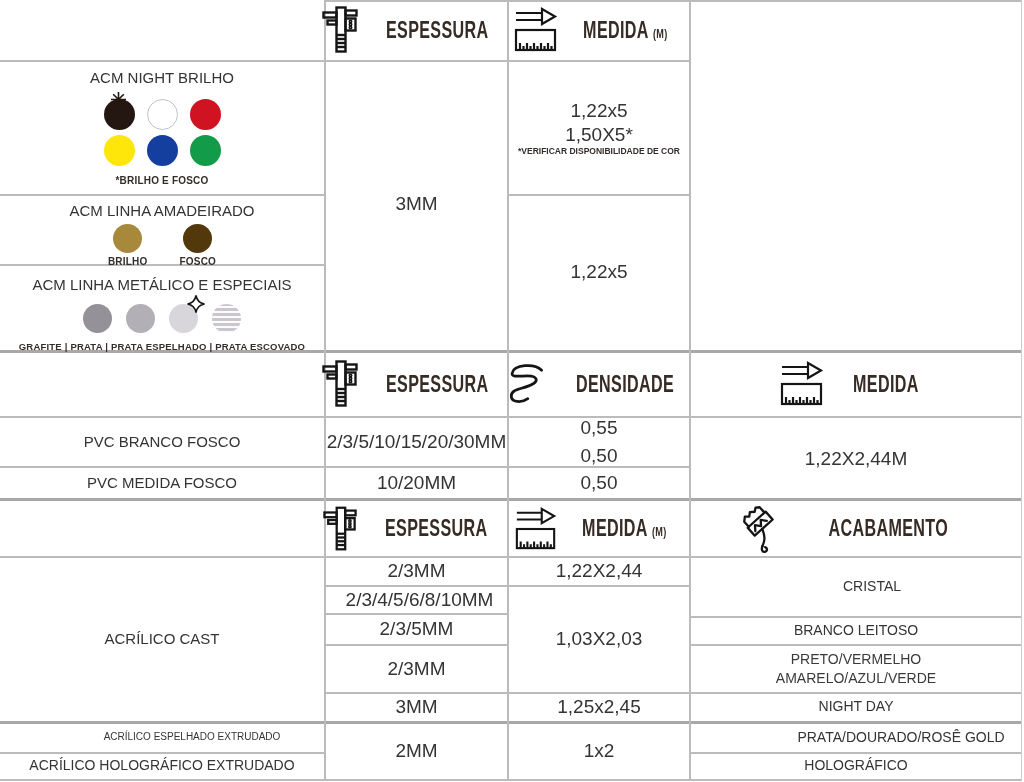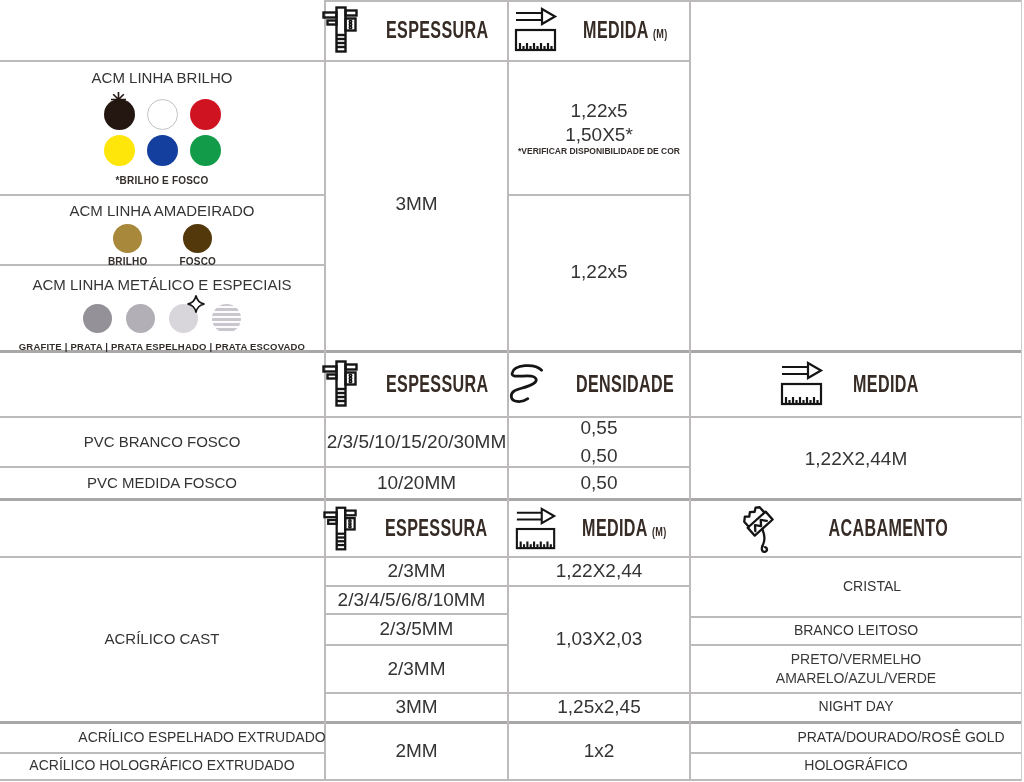--- a/index.html
+++ b/index.html
@@ -97,21 +97,21 @@
         <path d="M3 6 H29 M3 13 H29"></path>
         <path d="M29 2 L42 9.5 L29 17 Z" fill="#ffffff"></path>
         <rect x="3" y="23" width="39" height="20"></rect>
         <path d="M7 43 V36 M10.5 43 V39 M14 43 V36 M17.5 43 V39 M21 43 V36 M24.5 43 V39 M28 43 V36 M31.5 43 V39 M35 43 V36 M38.5 43 V39"></path>
       </svg>
     </span>
     <span class="hdr-text"><span>MEDIDA</span> <span class="unit">(M)</span></span>
   </div>
 
   <div class="cell" style="left:0;top:62px;width:324px;height:132px;justify-content:flex-start;">
-    <div class="lbl" style="margin-top:7px;">ACM LINHA BRILHO</div>
+    <div class="lbl" style="margin-top:7px;">ACM NIGHT BRILHO</div>
     <div class="dots-row" style="margin-top:11px;">
       <span class="dot d31" style="background-color: rgb(36, 23, 18);">
         <span class="sparkle-snow">
           <svg width="15" height="15" viewBox="0 0 15 15" stroke="#241712" stroke-width="1.6">
             <path d="M7.5 0 V15 M0 7.5 H15 M2.2 2.2 L12.8 12.8 M12.8 2.2 L2.2 12.8"></path>
           </svg>
         </span>
       </span>
       <span class="dot d31 bordered" style="background-color: rgb(255, 255, 255);"></span>
       <span class="dot d31" style="background-color: rgb(208, 19, 32);"></span>
@@ -258,37 +258,37 @@
           <path d="M13 38.5 C10 40 8.5 43 11 44.5 C13.5 46 16 43.5 14.5 41"></path>
         </g>
       </svg>
     </span>
     <span class="hdr-text"><span>ACABAMENTO</span></span>
   </div>
 
   <div class="cell lbl" style="left:0;top:557px;width:324px;height:164px;">ACRÍLICO CAST</div>
 
   <div class="cell val" style="left:325px;top:557px;width:183px;height:28px;">2/3MM</div>
-  <div class="cell val" style="left:320px;top:586px;width:183px;height:28px;">2/3/4/5/6/8/10MM</div>
+  <div class="cell val" style="left:328px;top:586px;width:183px;height:28px;">2/3/4/5/6/8/10MM</div>
   <div class="cell val" style="left:325px;top:614px;width:183px;height:30px;">2/3/5MM</div>
   <div class="cell val" style="left:325px;top:645px;width:183px;height:47px;">2/3MM</div>
   <div class="cell val" style="left:325px;top:693px;width:183px;height:28px;">3MM</div>
 
   <div class="cell val" style="left:508px;top:557px;width:182px;height:28px;">1,22X2,44</div>
   <div class="cell val" style="left:508px;top:586px;width:182px;height:106px;">1,03X2,03</div>
   <div class="cell val" style="left:508px;top:693px;width:182px;height:28px;">1,25x2,45</div>
 
   <div class="cell val" style="left:690px;top:557px;width:364px;height:59px;font-size:14px;">CRISTAL</div>
   <div class="cell val" style="left:690px;top:617px;width:332px;height:27px;font-size:14px;">BRANCO LEITOSO</div>
   <div class="cell" style="left:690px;top:645px;width:332px;height:47px;font-size:14px;line-height:1.35;">
     <div>PRETO/VERMELHO</div>
     <div>AMARELO/AZUL/VERDE</div>
   </div>
   <div class="cell val" style="left:690px;top:693px;width:332px;height:28px;font-size:14px;">NIGHT DAY</div>
 
-  <div class="cell lbl" style="left:0;top:723px;width:384px;height:29px;font-size:14px;padding-left:10px;">ACRÍLICO ESPELHADO EXTRUDADO</div>
+  <div class="cell lbl" style="left:0;top:723px;width:384px;height:29px;font-size:10px;">ACRÍLICO ESPELHADO EXTRUDADO</div>
   <div class="cell lbl" style="left:0;top:753px;width:324px;height:26px;font-size:14px;">ACRÍLICO HOLOGRÁFICO EXTRUDADO</div>
   <div class="cell val" style="left:325px;top:723px;width:183px;height:56px;">2MM</div>
   <div class="cell val" style="left:508px;top:723px;width:182px;height:56px;">1x2</div>
   <div class="cell val" style="left:690px;top:723px;width:332px;height:29px;font-size:14px;margin-left:45px;">PRATA/DOURADO/ROSÊ GOLD</div>
   <div class="cell val" style="left:690px;top:753px;width:332px;height:26px;font-size:14px;">HOLOGRÁFICO</div>
 
 </div>
 
 </body></html>

